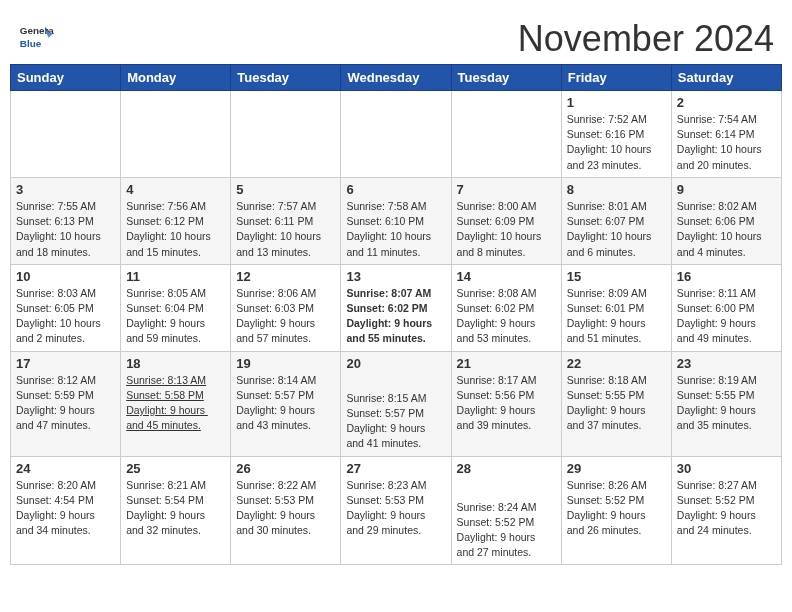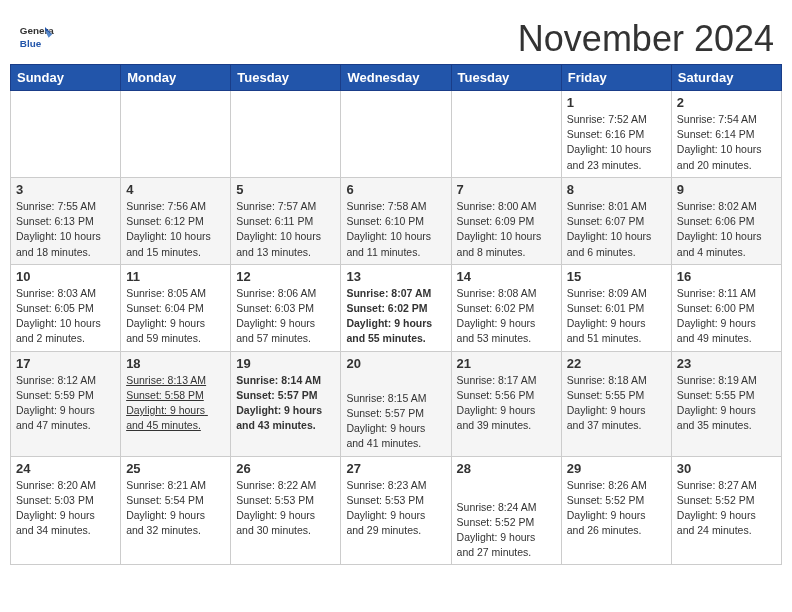--- a/index.html
+++ b/index.html
@@ -231,21 +231,21 @@
 Daylight: 9 hours and 47 minutes.</div>
         </td>
         <td>
           <span class="day-number">18</span>
           <div class="day-info" style="white-space: pre-wrap; text-decoration: underline;">Sunrise: 8:13 AM
 Sunset: 5:58 PM
 Daylight: 9 hours and 45 minutes.</div>
         </td>
         <td>
           <span class="day-number">19</span>
-          <div class="day-info" style="white-space: pre-wrap; font-weight: bold;">Sunrise: 8:14 AM
+          <div class="day-info" style="white-space: pre-wrap;">Sunrise: 8:14 AM
 Sunset: 5:57 PM
 Daylight: 9 hours and 43 minutes.</div>
         </td>
         <td>
           <span class="day-number">20</span>
           <div class="day-info" style="white-space: pre-wrap; margin-top: 20px;">Sunrise: 8:15 AM
 Sunset: 5:57 PM
 Daylight: 9 hours and 41 minutes.</div>
         </td>
         <td>
@@ -264,21 +264,21 @@
           <span class="day-number">23</span>
           <div class="day-info" style="white-space: pre-wrap;">Sunrise: 8:19 AM
 Sunset: 5:55 PM
 Daylight: 9 hours and 35 minutes.</div>
         </td>
       </tr>
       <tr>
         <td>
           <span class="day-number">24</span>
           <div class="day-info" style="white-space: pre-wrap;">Sunrise: 8:20 AM
-Sunset: 5:03 PM
+Sunset: 4:54 PM
 Daylight: 9 hours and 34 minutes.</div>
         </td>
         <td>
           <span class="day-number">25</span>
           <div class="day-info" style="white-space: pre-wrap;">Sunrise: 8:21 AM
 Sunset: 5:54 PM
 Daylight: 9 hours and 32 minutes.</div>
         </td>
         <td>
           <span class="day-number">26</span>

